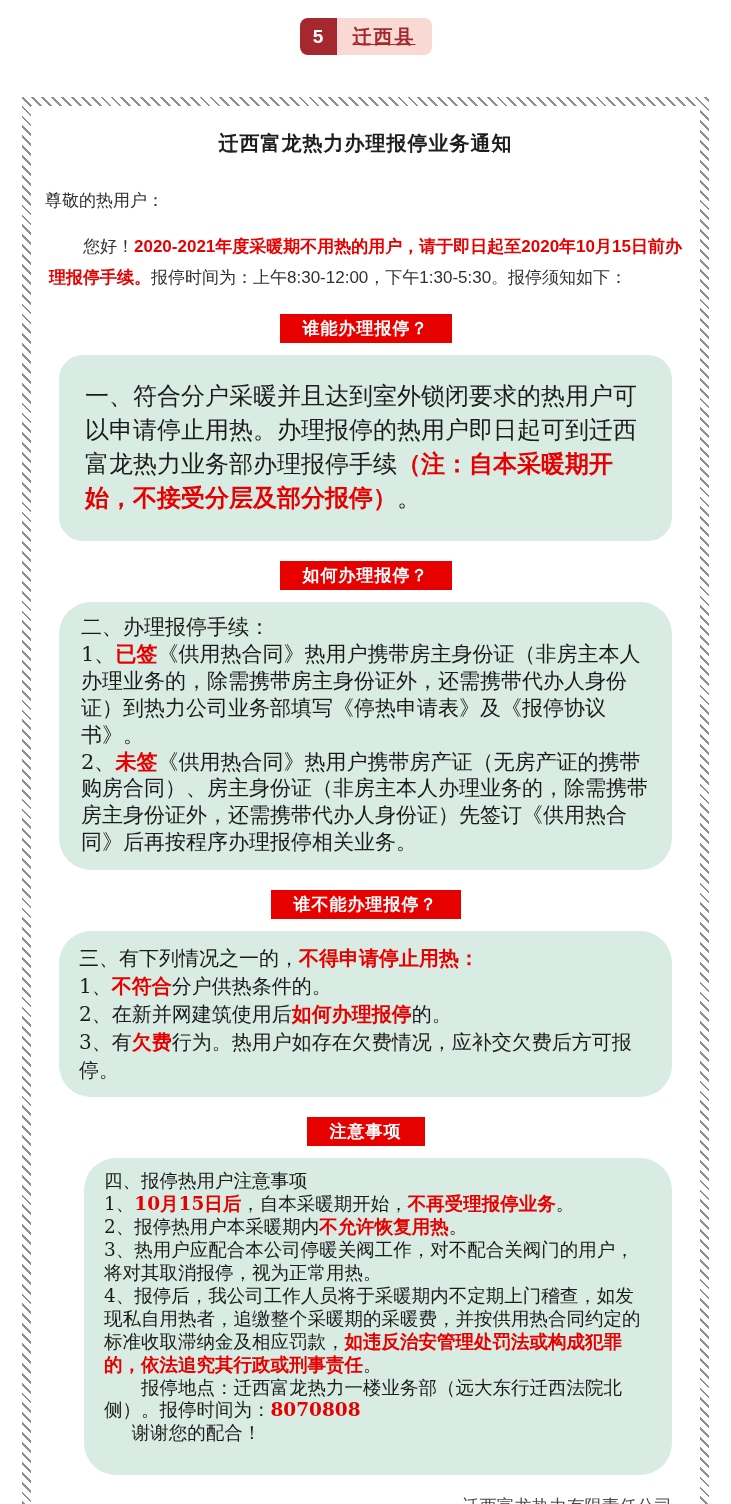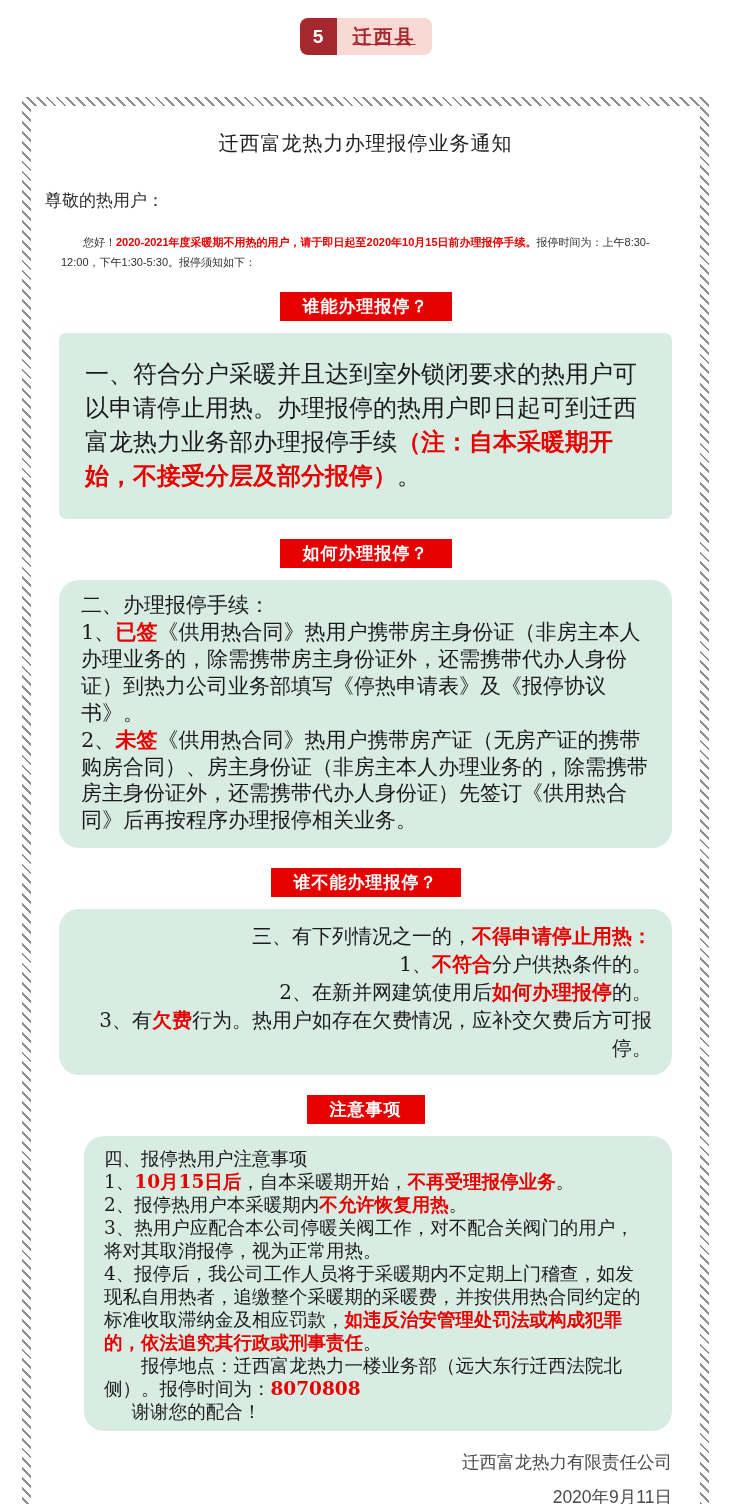--- a/index.html
+++ b/index.html
@@ -27,43 +27,43 @@
     color:var(--dark-red);font-weight:bold;font-size:19px;padding:0 16px;
     border-radius:0 8px 8px 0;letter-spacing:2px;text-decoration:underline;
   }
   
   .doc-frame{
     margin:42px 22px 0 22px;padding:9px;
     background:repeating-linear-gradient(45deg,var(--hatch) 0,var(--hatch) 2px,#ffffff 2px,#ffffff 7px);
   }
   .doc{background:#ffffff;padding:14px 14px 10px 14px;}
   .doc-title{
-    font-size:20px;font-weight:normal;color:#1e1e1e;text-align:center;
+    font-size:20px;font-weight:bold;color:#1e1e1e;text-align:center;
     margin:10px 0 32px 0;letter-spacing:1px;
   }
   .greeting{font-size:17px;color:#303030;margin:0 0 20px 0;}
-  .intro{font-size:11px;line-height:1.82;color:#303030;text-indent:2em;margin:16px;}
+  .intro{font-size:17px;line-height:1.82;color:#303030;text-indent:2em;margin:4px;}
   
   .badge-row{text-align:center;margin:20px 0 12px 0;}
   .section-badge{
     display:inline-block;background:var(--red);color:#ffffff;
     font-size:17px;font-weight:bold;padding:3px 23px;letter-spacing:1px;
   }
   
   .green-box{
-    background:var(--green);border-radius:20px;margin:0 14px;
+    background:var(--green);border-radius:32px;margin:0 14px;
     color:#1b1b1b;font-family:"DejaVu Serif",serif;
   }
   .box-para{margin:0;}
   .red{color:var(--red);}
   .bold{font-weight:bold;}
-  .section:nth-child(1) .green-box{font-size:24px;line-height:1.42;padding:24px 26px 26px 26px;border-radius:7px;}
+  .section:nth-child(1) .green-box{font-size:24px;line-height:1.42;padding:24px 26px 26px 26px;border-radius:24px;}
   .section:nth-child(2) .green-box{font-size:21px;line-height:1.28;padding:12px 22px 14px 22px;}
-  .section:nth-child(3) .green-box{font-size:20px;line-height:1.40;padding:13px 20px;text-align:right;}
-  .section:nth-child(4) .green-box{font-size:18.5px;line-height:1.24;padding:12px 20px 8px 20px;margin-left:39px;}
+  .section:nth-child(3) .green-box{font-size:20px;line-height:1.40;padding:13px 20px;}
+  .section:nth-child(4) .green-box{font-size:18.5px;line-height:1.24;padding:12px 20px 30px 20px;margin-left:39px;}
   
   .footer{
     text-align:right;font-size:17.5px;color:#4a4a4a;
     margin:14px 14px 6px 0;line-height:1.95;
   }
 </style>
 </head>
 <body>
 
 <div class="top-badge-row">

